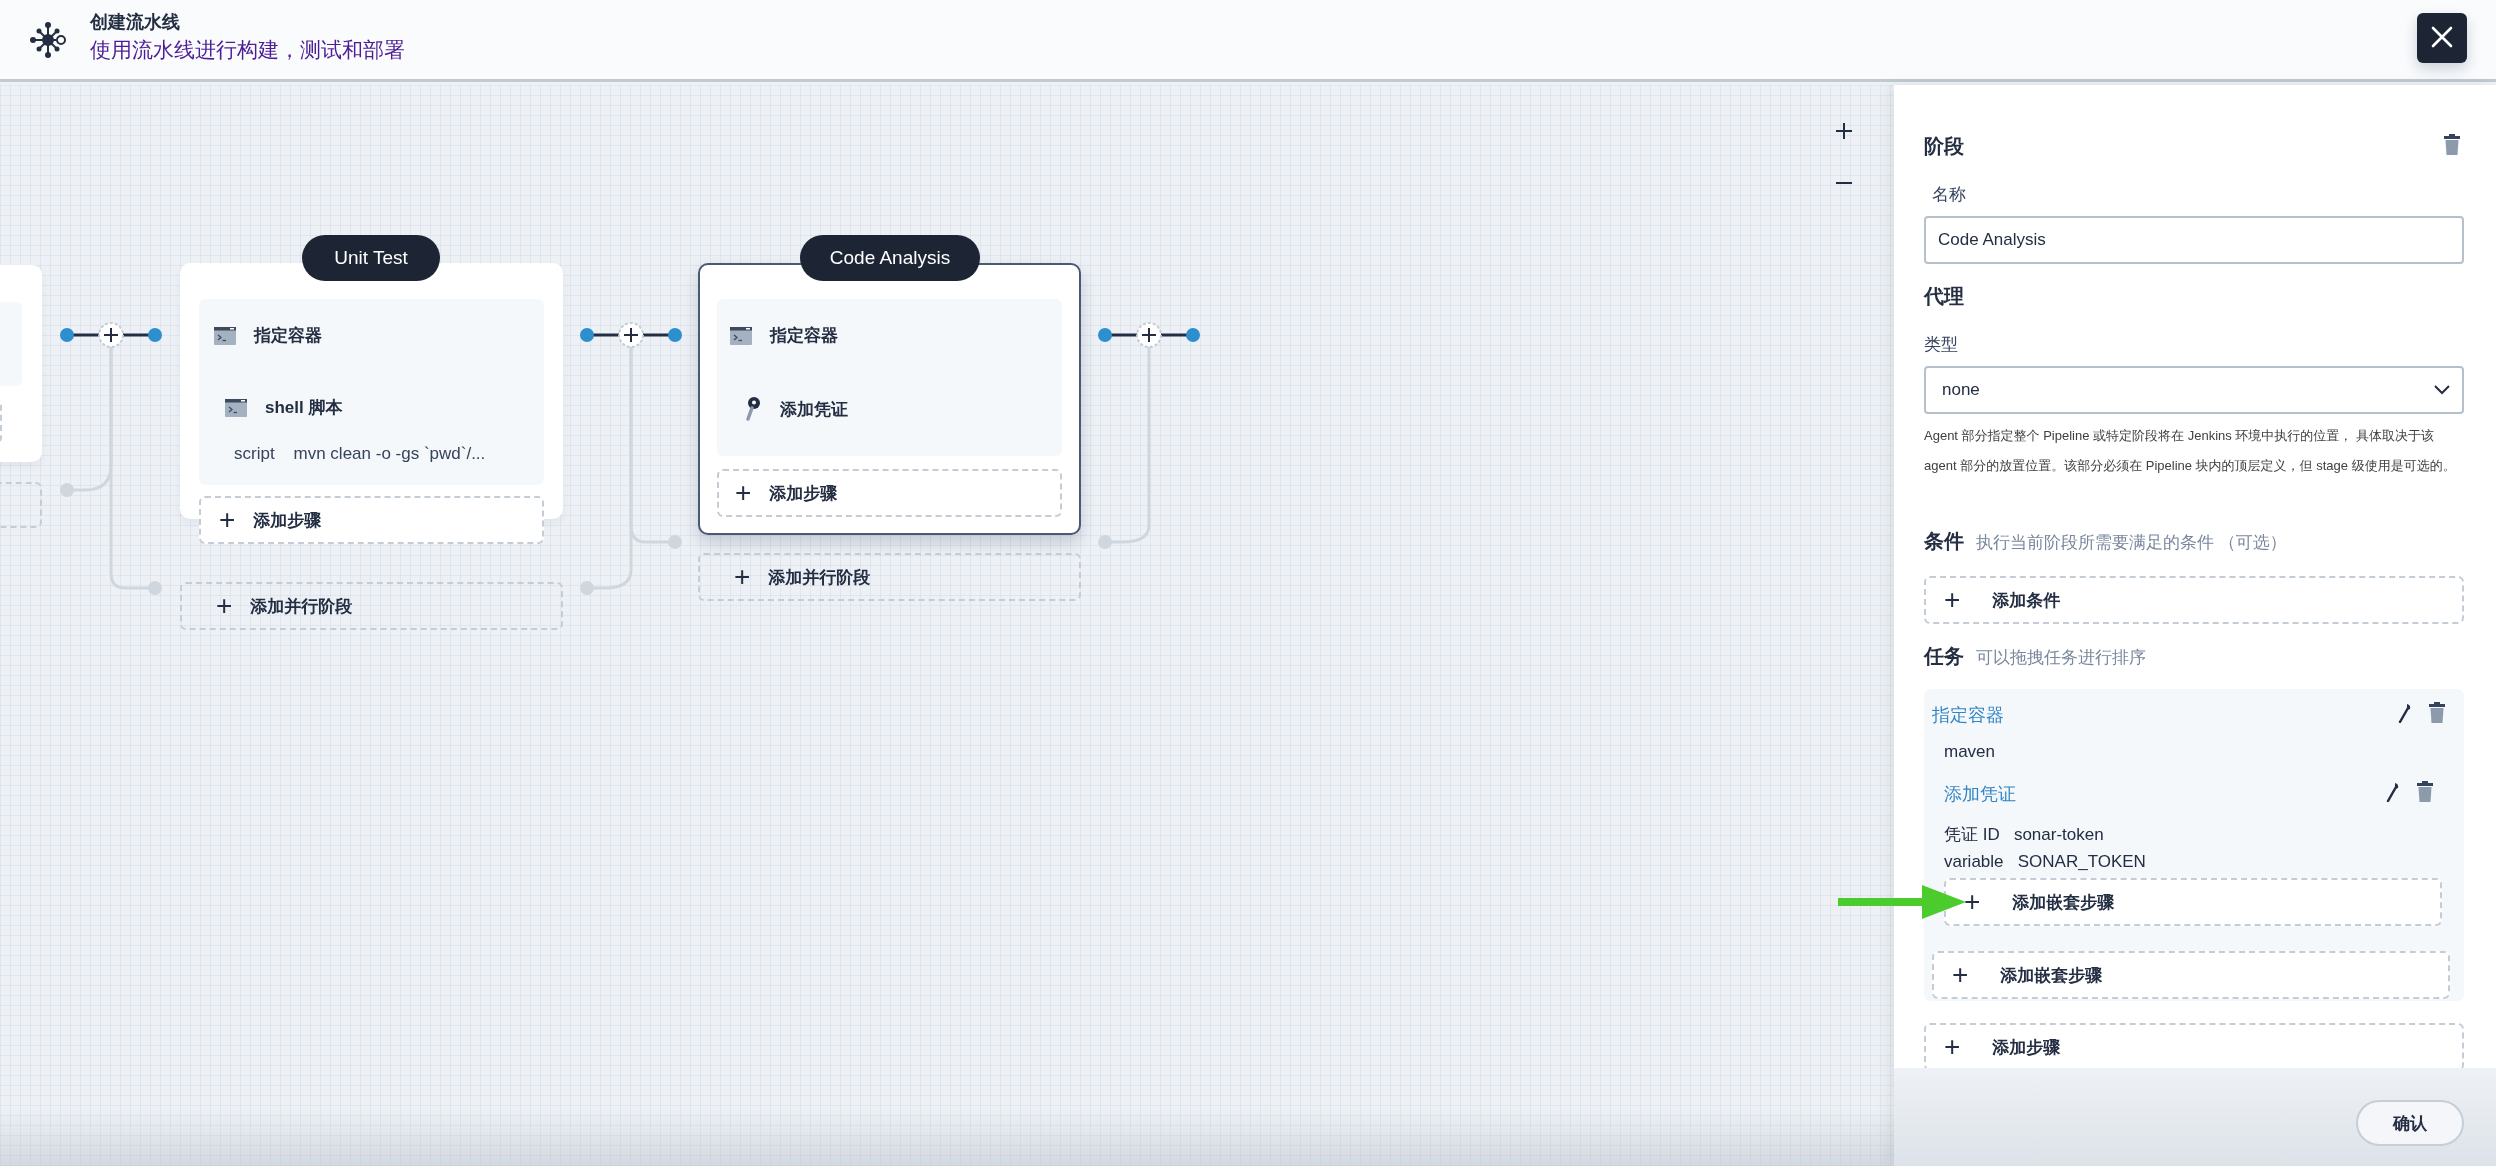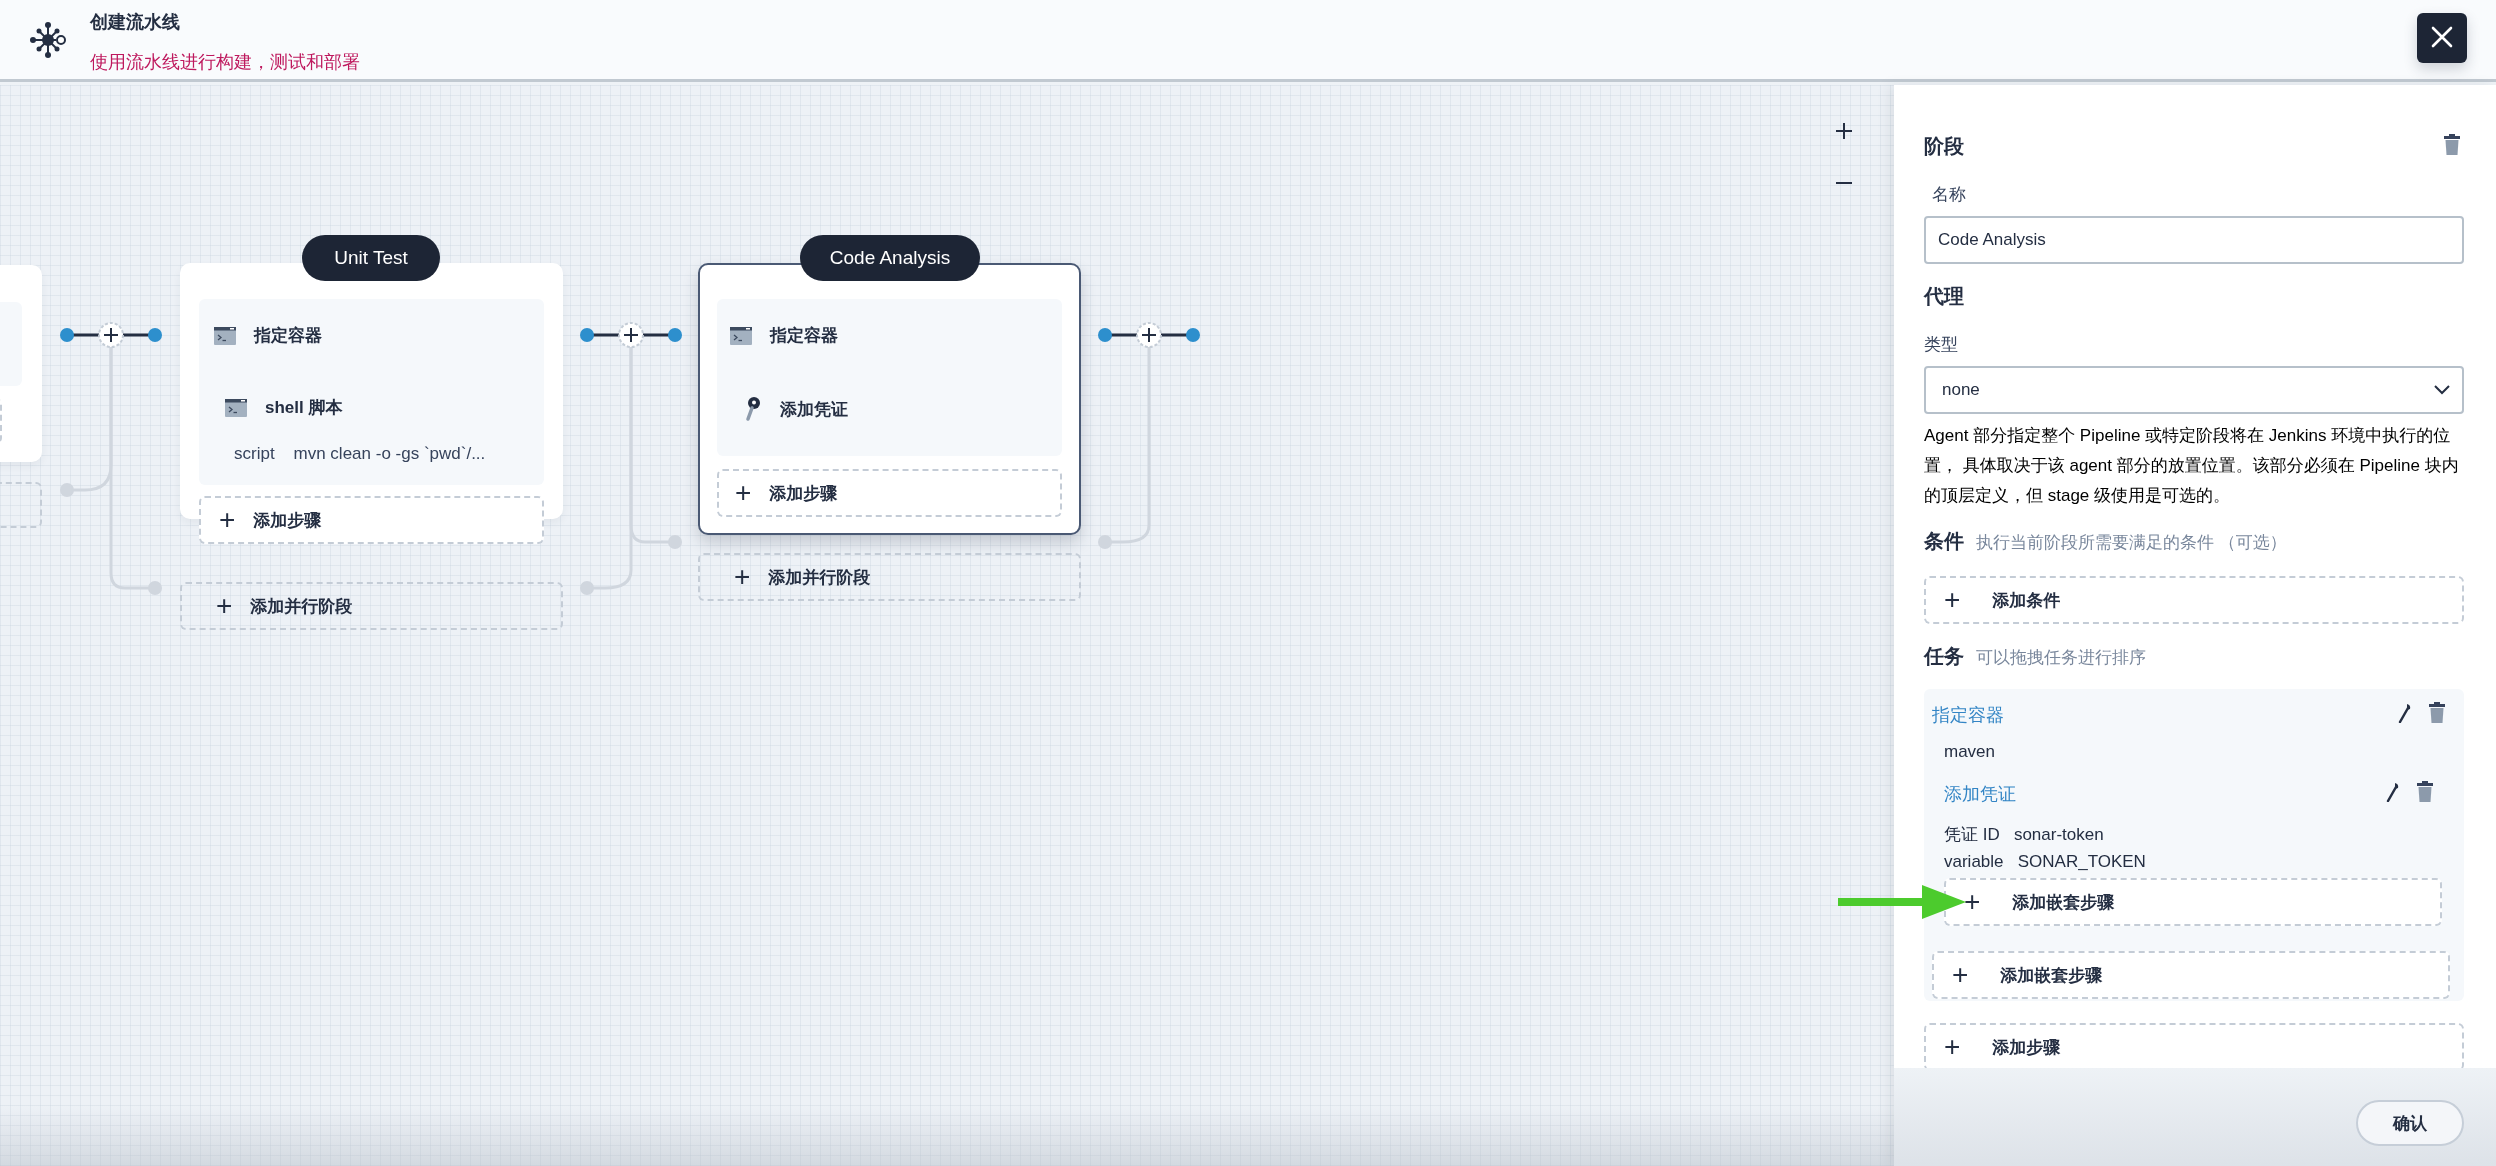--- a/index.html
+++ b/index.html
@@ -13,21 +13,21 @@
   
   .header {
     position: absolute; left: 0; top: 0; width: 2496px; height: 82px;
     background: #f9fbfd;
     border-bottom: 3px solid #c1c9d1;
     display: flex; align-items: center;
   }
   .header .logo { position: absolute; left: 28px; top: 20px; width: 40px; height: 40px; }
   .header .titles { position: absolute; left: 90px; top: 10px; }
   .header .title { font-size: 18px; font-weight: bold; color: #242e42; line-height: 24px; }
-  .header .subtitle { font-size: 18px; color: #be185d; line-height: 28px; margin-top: 14px; }
+  .header .subtitle { font-size: 21px; color: #4c1d95; line-height: 28px; margin-top: 2px; }
   .close-btn {
     position: absolute; left: 2417px; top: 13px; width: 50px; height: 50px;
     background: #1d2535; border-radius: 6px; border: none;
     display: flex; align-items: center; justify-content: center; cursor: pointer;
     box-shadow: 0 6px 14px rgba(36,46,66,0.2);
   }
   
   .canvas {
     position: absolute; left: 0; top: 85px; width: 1894px; height: 1081px;
     background-color: #edf1f6;
@@ -81,21 +81,21 @@
     background: linear-gradient(to bottom, #eef2f6 0%, #dde2e8 100%);
   }
   .p-abs { position: absolute; }
   .sec-title { font-size: 20px; font-weight: bold; color: #242e42; }
   .field-label { font-size: 17px; color: #36435c; }
   .text-input {
     position: absolute; border: 2px solid #b6c0ca; border-radius: 4px; background: #fff;
     font-size: 17px; color: #242e42; padding: 0 12px; display: flex; align-items: center;
     font-family: "Liberation Sans", sans-serif;
   }
-  .desc { font-size: 17px; color: #000000; line-height: 30px; }
+  .desc { font-size: 13px; color: #404040; line-height: 30px; }
   .hint { font-size: 17px; color: #79879c; font-weight: normal; margin-left: 12px; }
   .task-box { position: absolute; background: #f5f8fb; border-radius: 6px; }
   .task-name { font-size: 18px; color: #3385c5; cursor: pointer; }
   .task-val { font-size: 17px; color: #242e42; }
   .icon-btn { position: absolute; cursor: pointer; display: flex; align-items: center; justify-content: center; }
   .confirm-btn {
     position: absolute; left: 462px; top: 1015px; width: 108px; height: 46px;
     border-radius: 23px; border: 2px solid #c6ced8; background: #f4f6f9;
     font-size: 17px; font-weight: bold; color: #242e42; cursor: pointer;
     font-family: "Liberation Sans", sans-serif;

